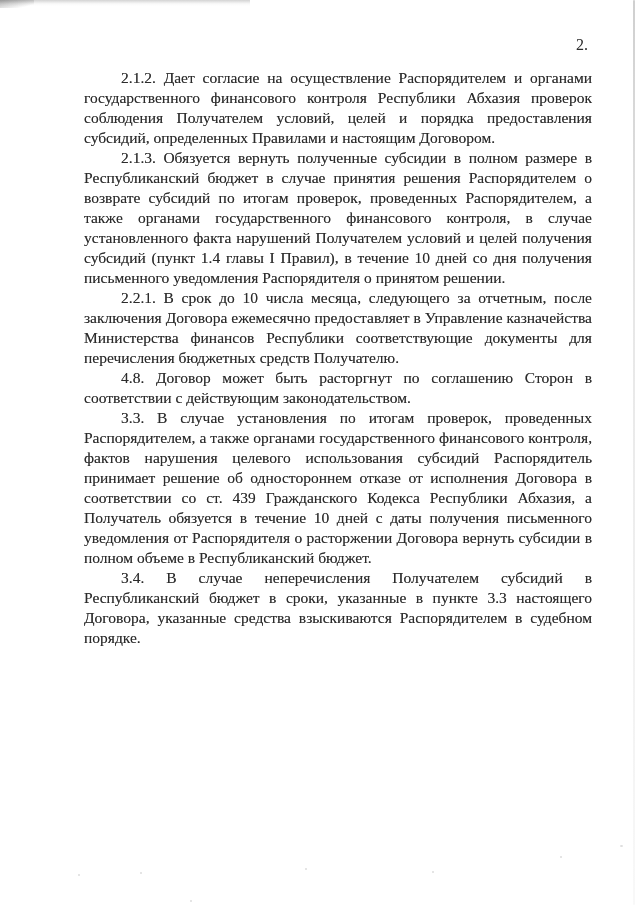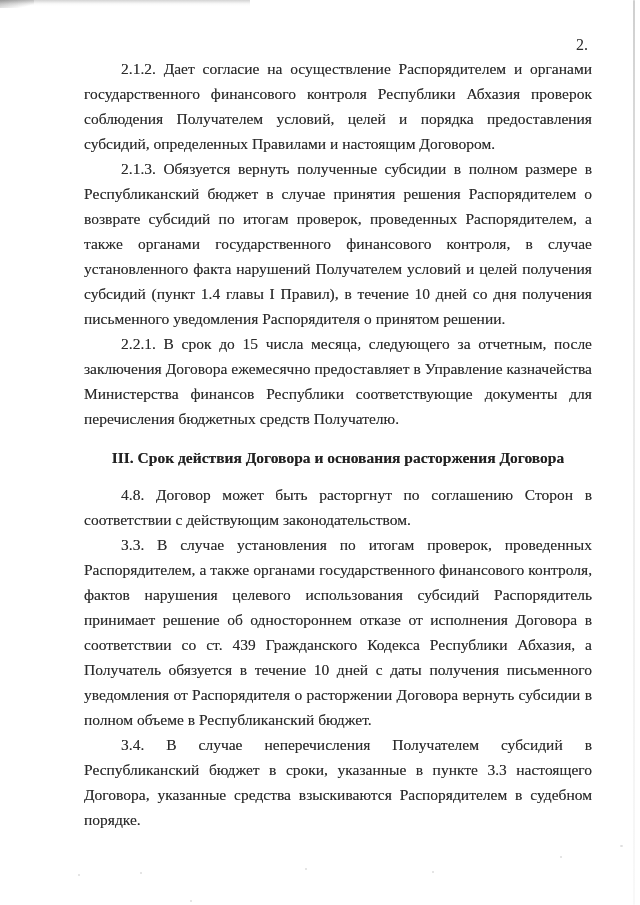--- a/index.html
+++ b/index.html
@@ -61,25 +61,25 @@
     top: 36px;
     right: 52px;
     font-size: 16px;
     color: #2b2b2b;
   }
 
   
   .textblock {
     position: absolute;
     left: 84px;
-    top: 56px;
+    top: 68px;
     width: 508px;
     color: #2c2c2c;
     font-size: 15.5px;
-    line-height: 25px;
+    line-height: 20px;
     text-align: justify;
     text-shadow: 0 0 0.4px rgba(45,45,45,0.55);
   }
   .textblock p {
     margin: 0;
     text-indent: 37px;
   }
   .textblock p.section-heading {
     font-weight: bold;
     text-align: center;
@@ -102,22 +102,21 @@
   <div class="speck s4"></div>
   <div class="speck s5"></div>
   <div class="speck s6"></div>
   <div class="speck s7"></div>
 
   <div class="pagenum">2.</div>
 
   <div class="textblock">
     <p>2.1.2. Дает согласие на осуществление Распорядителем и органами государственного финансового контроля Республики Абхазия проверок соблюдения Получателем условий, целей и порядка предоставления субсидий, определенных Правилами и настоящим Договором.</p>
     <p>2.1.3. Обязуется вернуть полученные субсидии в полном размере в Республиканский бюджет в случае принятия решения Распорядителем о возврате субсидий по итогам проверок, проведенных Распорядителем, а также органами государственного финансового контроля, в случае установленного факта нарушений Получателем условий и целей получения субсидий (пункт 1.4 главы I Правил), в течение 10 дней со дня получения письменного уведомления Распорядителя о принятом решении.</p>
-    <p>2.2.1. В срок до 15 числа месяца, следующего за отчетным, после заключения Договора ежемесячно предоставляет в Управление казначейства Министерства финансов Республики соответствующие документы для перечисления бюджетных средств Получателю.</p>
+    <p>2.2.1. В срок до 10 числа месяца, следующего за отчетным, после заключения Договора ежемесячно предоставляет в Управление казначейства Министерства финансов Республики соответствующие документы для перечисления бюджетных средств Получателю.</p>
 
-    <p class="section-heading">III. Срок действия Договора и основания расторжения Договора</p>
 
     <p>4.8. Договор может быть расторгнут по соглашению Сторон в соответствии с действующим законодательством.</p>
     <p>3.3. В случае установления по итогам проверок, проведенных Распорядителем, а также органами государственного финансового контроля, фактов нарушения целевого использования субсидий Распорядитель принимает решение об одностороннем отказе от исполнения Договора в соответствии со ст. 439 Гражданского Кодекса Республики Абхазия, а Получатель обязуется в течение 10 дней с даты получения письменного уведомления от Распорядителя о расторжении Договора вернуть субсидии в полном объеме в Республиканский бюджет.</p>
     <p>3.4. В случае неперечисления Получателем субсидий в Республиканский бюджет в сроки, указанные в пункте 3.3 настоящего Договора, указанные средства взыскиваются Распорядителем в судебном порядке.</p>
   </div>
 
 </div>
 
 </body></html>

